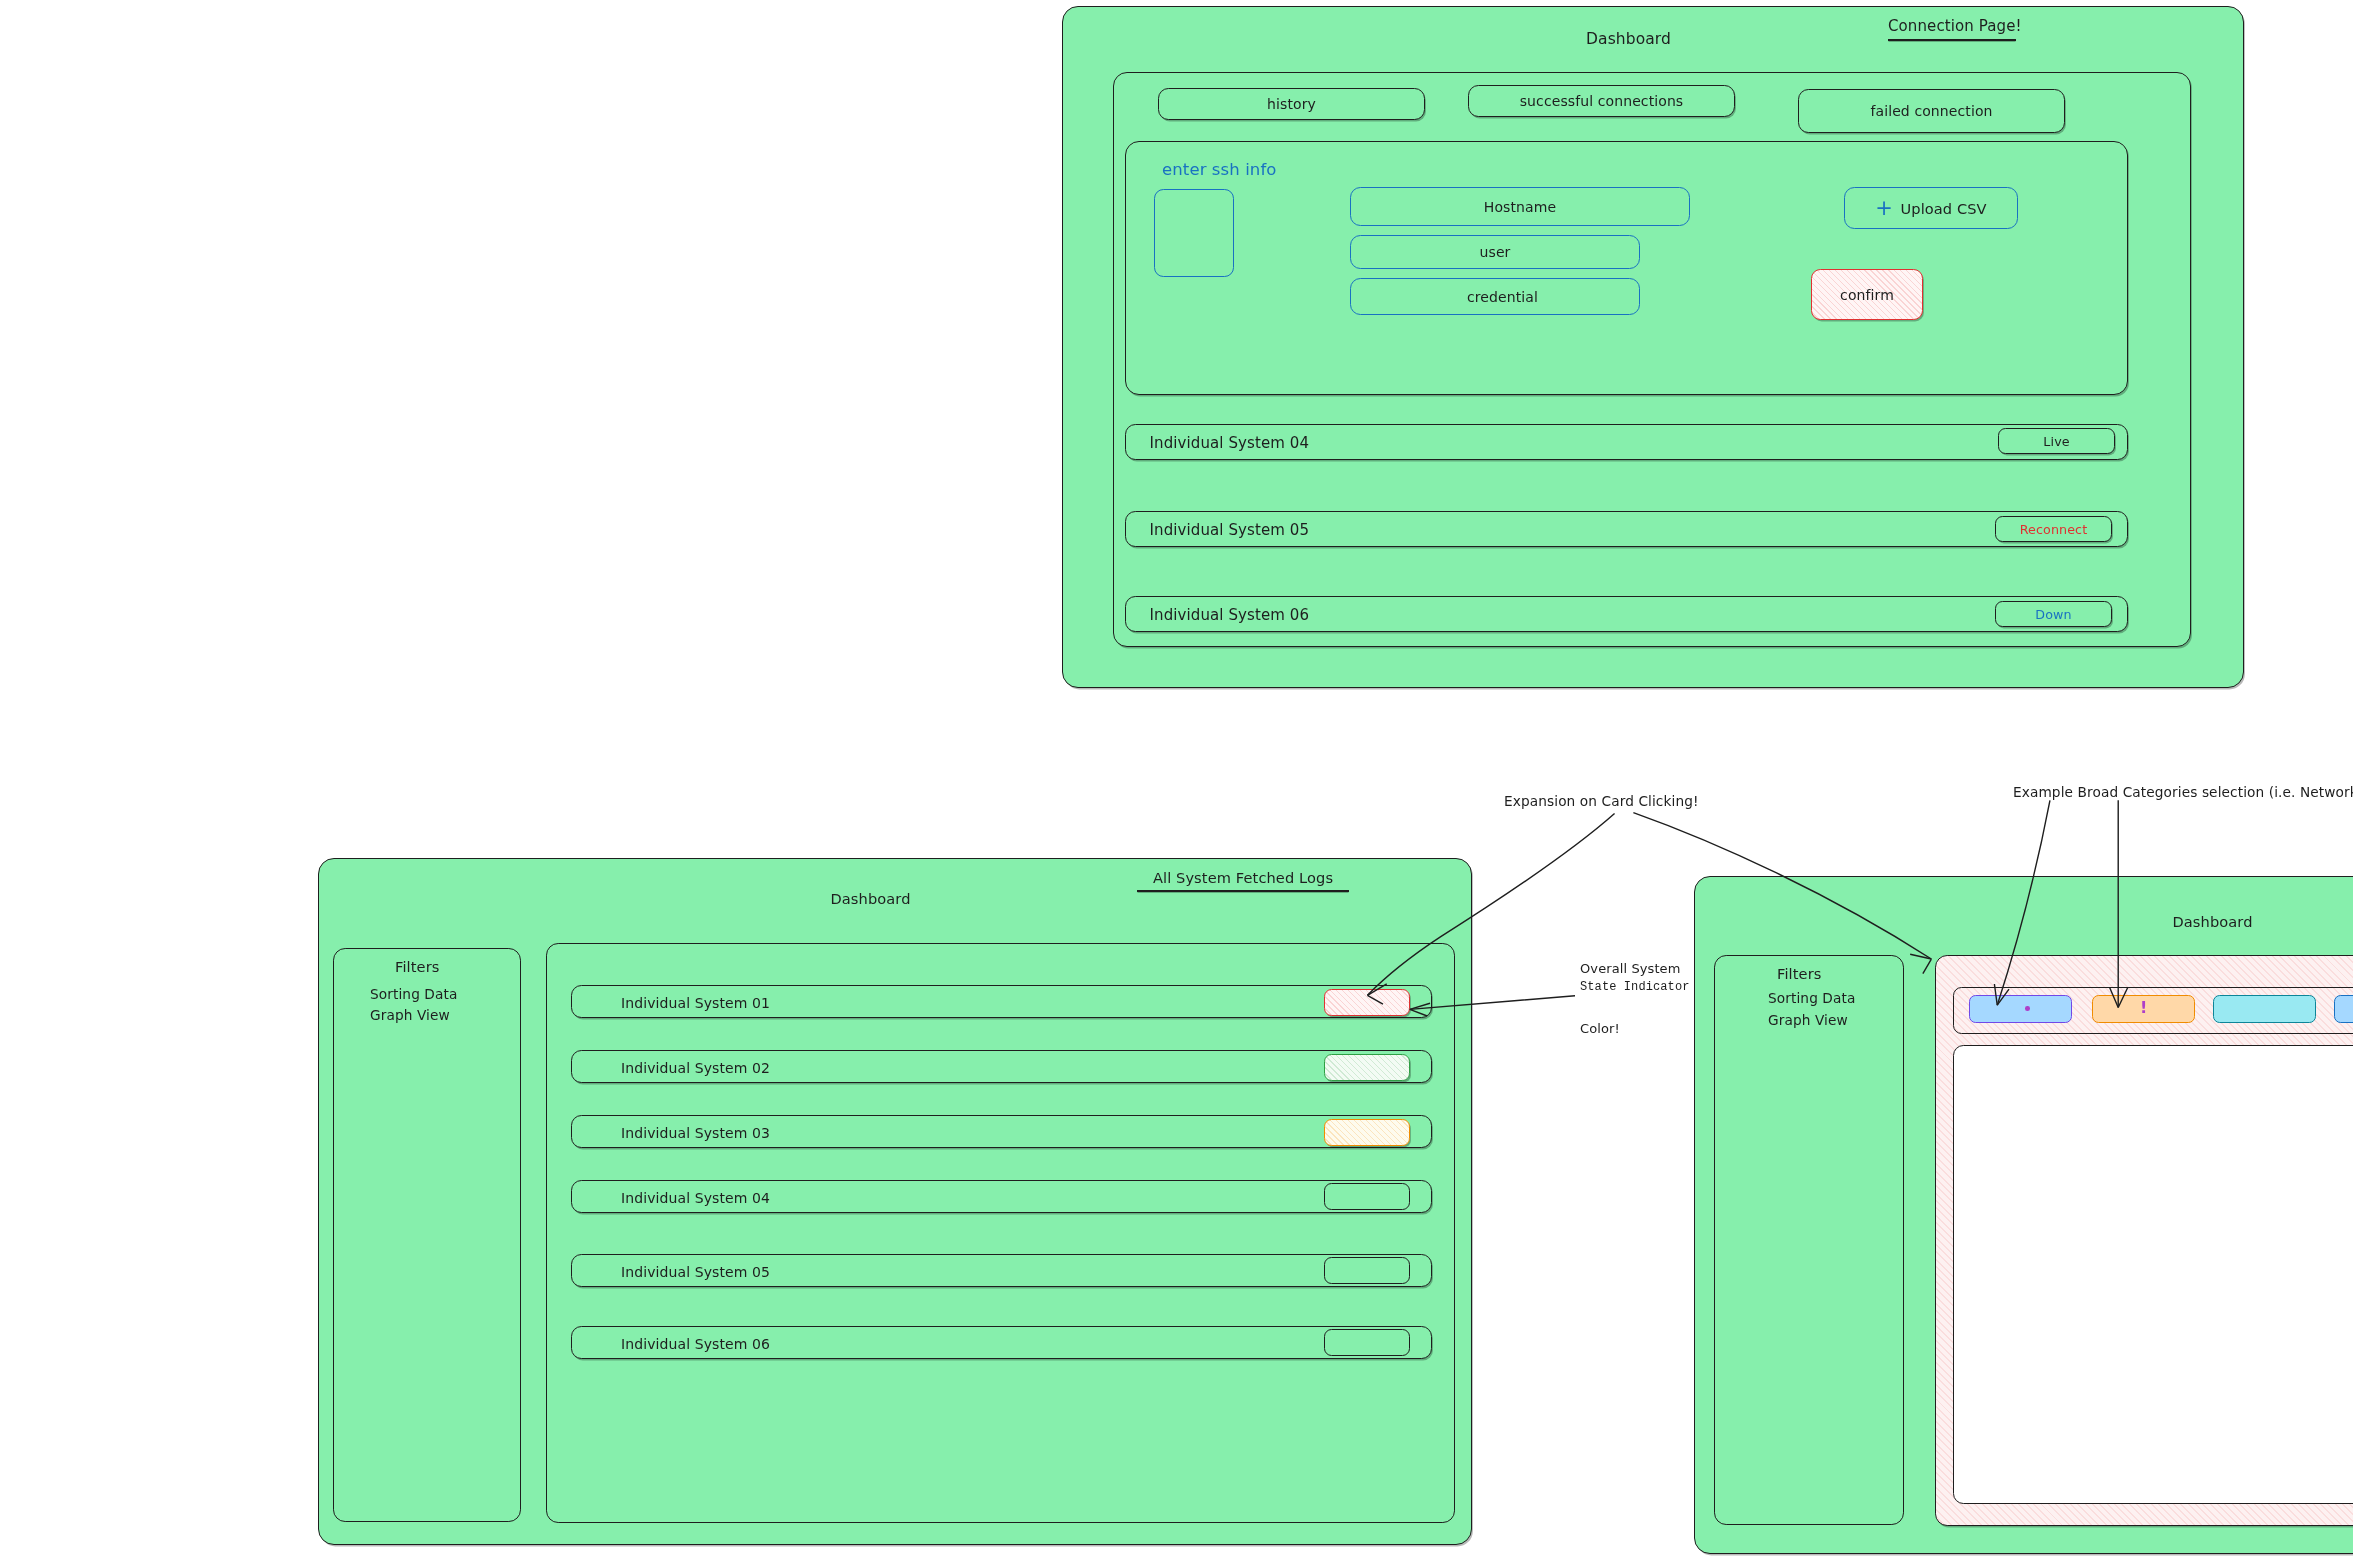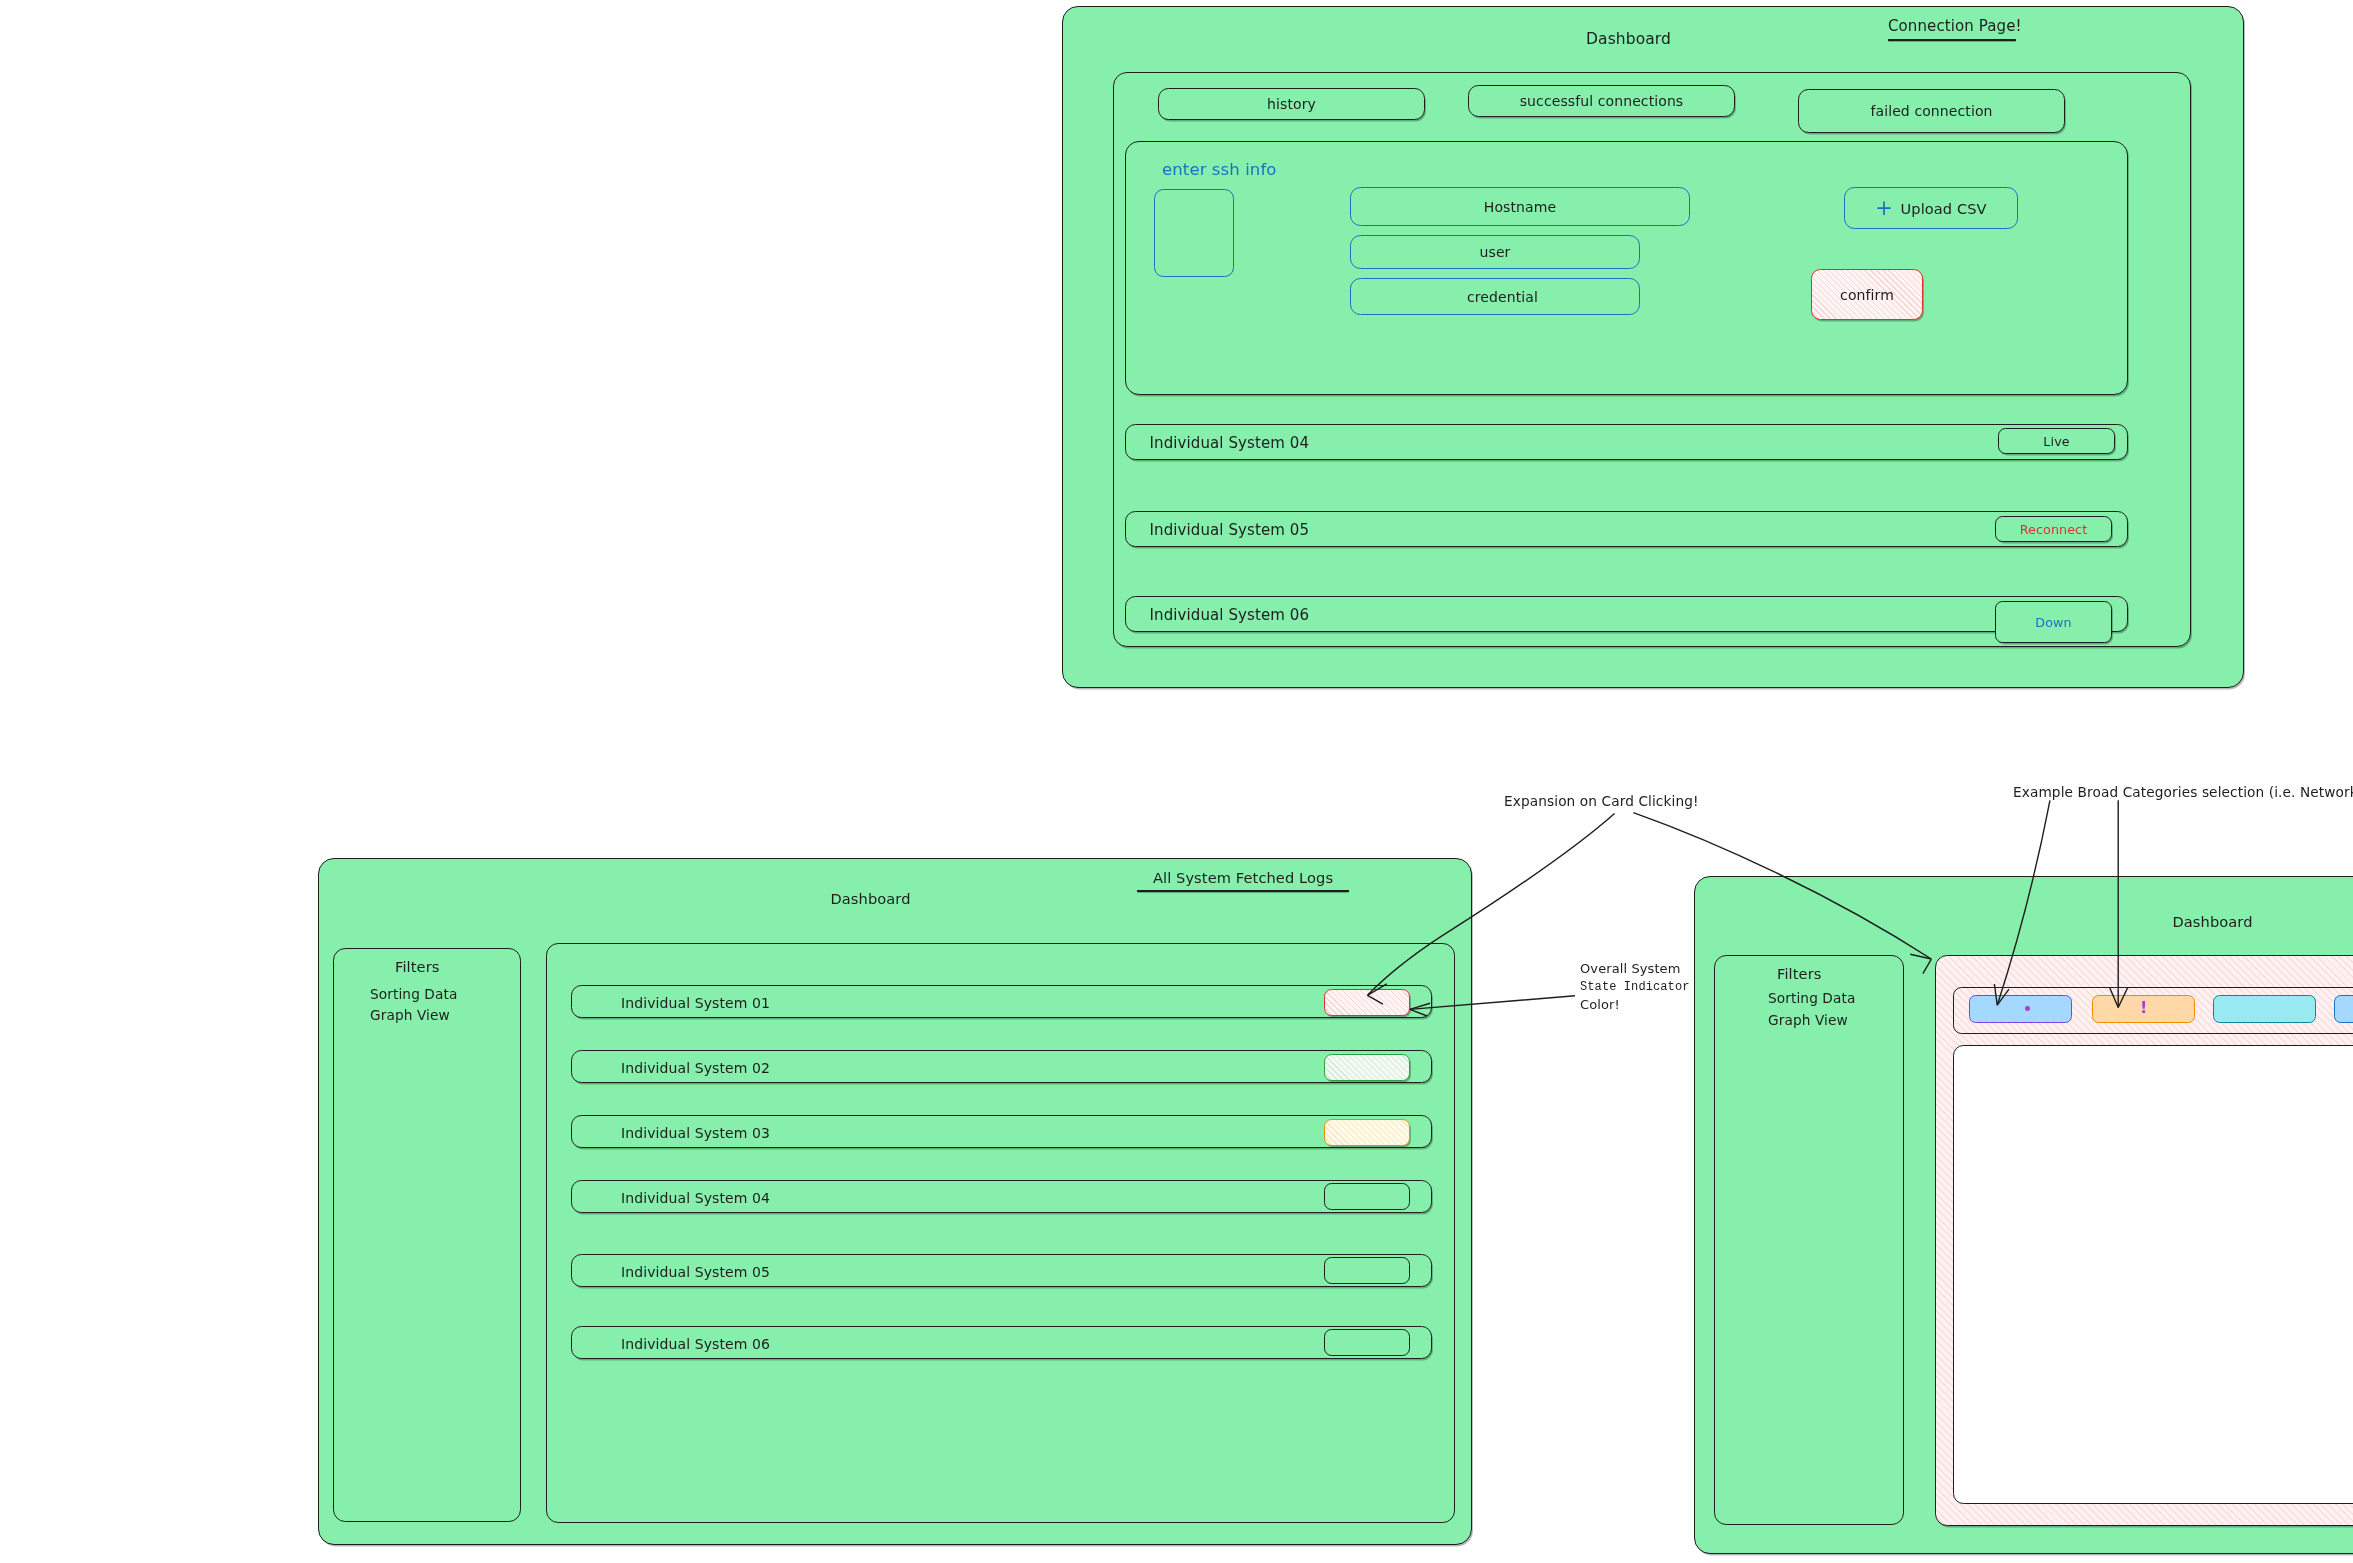--- a/index.html
+++ b/index.html
@@ -128,21 +128,21 @@
 <div class="sk sk-box thin r-sm" style="left:1125px;top:511px;width:1003px;height:36px;">
   <span class="label" style="left:23.5px;top:9.4px;font-size:15px;">Individual System 05</span>
 </div>
 <div class="sk sk-box thin r-xs ctr" style="left:1995px;top:516px;width:117px;height:26px;">
   <span class="label red" style="position:relative;font-size:12.7px;">Reconnect</span>
 </div>
 
 <div class="sk sk-box thin r-sm" style="left:1125px;top:596px;width:1003px;height:36px;">
   <span class="label" style="left:23.5px;top:9.4px;font-size:15px;">Individual System 06</span>
 </div>
-<div class="sk sk-box thin r-xs ctr" style="left:1995px;top:601px;width:117px;height:42px;">
+<div class="sk sk-box thin r-xs ctr" style="left:1995px;top:601px;width:117px;height:26px;">
   <span class="label blue" style="position:relative;font-size:12.7px;">Down</span>
 </div>
 
 <div class="sk sk-box" style="left:318px;top:858px;width:1154px;height:687px;"></div>
 
 <div class="label ctr" style="left:753px;top:888px;width:235px;height:21.7px;font-size:14.6px;">Dashboard</div>
 
 <div class="underline-title" style="left:1137px;top:869px;width:212px;">
   <span class="label" style="position:relative;display:block;font-size:14.6px;text-align:center;">All System Fetched Logs</span>
   <span class="ul"></span>
@@ -209,21 +209,21 @@
 
 <div class="sk sk-box thin sk-flat" style="left:1953px;top:1045px;width:857px;height:459px;border-radius:10.4px;background:#ffffff;"></div>
 
 <div class="label" style="left:1504px;top:793px;font-size:13.7px;">Expansion on Card Clicking!</div>
 
 <div class="label" style="left:2013px;top:784px;font-size:13.7px;">Example Broad Categories selection (i.e. Network Info, Env. Variables)</div>
 
 <div style="position:absolute;left:1580px;top:960px;line-height:1.45;">
   <div class="label" style="position:relative;font-size:13px;">Overall System</div>
   <div class="label" style="position:relative;font-size:12px;font-family:Liberation Mono, monospace;">State Indicator</div>
-  <div class="label" style="position:relative;font-size:13px;">Color!</div>
+  <div class="label" style="position:relative;font-size:13px;margin-top:24px;">Color!</div>
 </div>
 
 <svg class="anno" viewBox="0 0 6061 3322" preserveAspectRatio="none">
 
   <path d="M 3430 1728 C 3360 1790 3250 1870 3060 1990 C 2990 2036 2940 2078 2905 2114" fill="none" stroke="#1e1e1e" stroke-width="3"></path>
   <path d="M 2905 2114 L 2946 2090 M 2905 2114 L 2938 2133" fill="none" stroke="#1e1e1e" stroke-width="3"></path>
 
   <path d="M 3470 1726 C 3650 1790 3890 1900 4103 2037" fill="none" stroke="#1e1e1e" stroke-width="3"></path>
   <path d="M 4103 2037 L 4058 2027 M 4103 2037 L 4085 2068" fill="none" stroke="#1e1e1e" stroke-width="3"></path>
 

